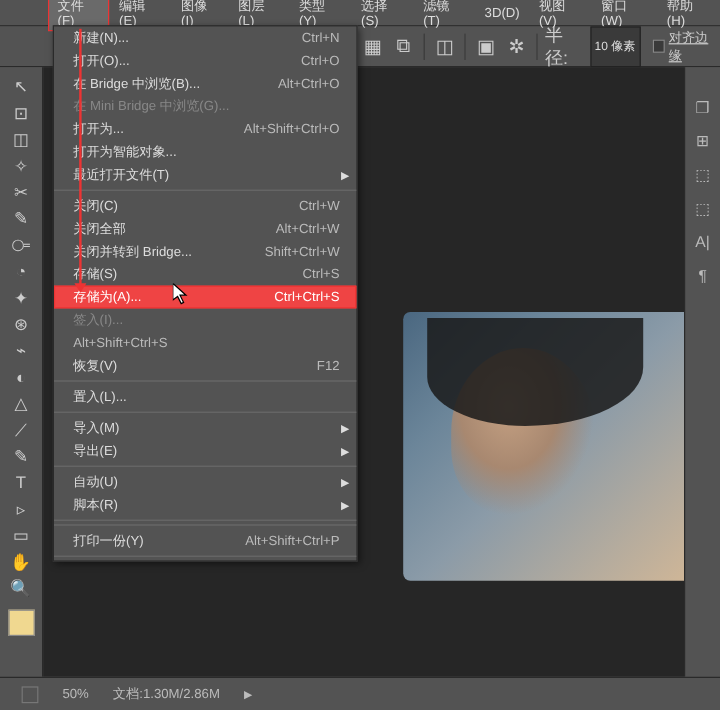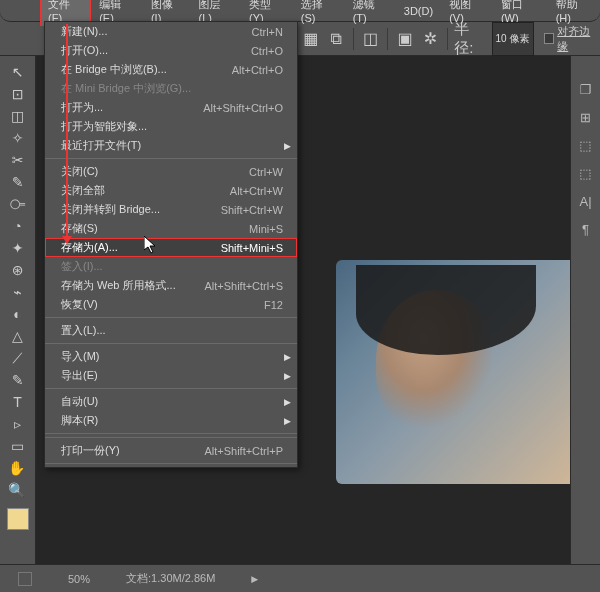--- a/index.html
+++ b/index.html
@@ -1,48 +1,48 @@
 <!DOCTYPE html>
 <html><head>
 <meta charset="utf-8">
 <style>
 * { margin: 0; padding: 0; box-sizing: border-box; font-family: "Microsoft YaHei", Arial, sans-serif; }
 body { background: #535353; width: 600px; height: 592px; overflow: hidden; position: relative; color: #ccc; }
 
-.menubar { background: #535353; height: 22px; display: flex; align-items: center; padding-left: 40px; border-bottom: 1px solid #2a2a2a; border-radius: 10px; }
+.menubar { background: #535353; height: 22px; display: flex; align-items: center; padding-left: 40px; border-bottom: 1px solid #2a2a2a; }
 .menubar-item { padding: 2px 8px; font-size: 11px; color: #ddd; cursor: default; }
 .menubar-item.active { border: 1px solid #e33; background: #6a6a6a; padding: 1px 7px; }
 
 .topbar { background: #535353; height: 34px; border-bottom: 1px solid #2a2a2a; display: flex; align-items: center; padding-left: 300px; gap: 4px; }
 .topbar-icon { width: 22px; height: 22px; display: flex; align-items: center; justify-content: center; color: #ccc; border: 1px solid transparent; }
 .topbar-divider { width: 1px; height: 22px; background: #3a3a3a; margin: 0 2px; }
 .radius-label { font-size: 15px; color: #ccc; }
 .radius-input { background: #3a3a3a; border: 1px solid #222; color: #ddd; width: 42px; height: 34px; font-size: 10px; padding: 0 3px; }
 .checkbox-wrap { display: flex; align-items: center; gap: 3px; margin-left: 6px; font-size: 11px; text-decoration: underline; }
 .checkbox { width: 11px; height: 11px; border: 1px solid #888; background: #3a3a3a; }
 
 .workspace { position: absolute; top: 56px; left: 36px; right: 30px; bottom: 28px; background: #262626; }
 .toolbar-left { position: absolute; top: 56px; left: 0; width: 36px; bottom: 28px; background: #535353; border-right: 1px solid #2a2a2a; display: flex; flex-direction: column; align-items: center; padding-top: 6px; }
 .tool-btn { width: 24px; height: 20px; display: flex; align-items: center; justify-content: center; color: #ccc; font-size: 14px; margin-bottom: 2px; }
 .tool-swatch { width: 22px; height: 22px; background: #f0d890; border: 1px solid #888; margin-top: 6px; }
 
 .panel-right { position: absolute; top: 56px; right: 0; width: 30px; bottom: 28px; background: #535353; border-left: 1px solid #2a2a2a; display: flex; flex-direction: column; align-items: center; padding-top: 24px; gap: 10px; }
 .panel-icon { width: 20px; height: 18px; color: #bbb; font-size: 13px; display: flex; align-items: center; justify-content: center; }
 
-.statusbar { position: absolute; bottom: 0; left: 0; right: 0; height: 28px; background: #535353; border-top: 1px solid #2a2a2a; display: flex; align-items: center; padding-left: 10px; gap: 36px; font-size: 11px; color: #bbb; }
+.statusbar { position: absolute; bottom: 0; left: 0; right: 0; height: 28px; background: #535353; border-top: 1px solid #2a2a2a; display: flex; align-items: center; padding-left: 10px; gap: 20px; font-size: 11px; color: #bbb; }
 .status-mini { width: 14px; height: 14px; border: 1px solid #777; margin-left: 8px; }
 
 .canvas-image { position: absolute; left: 300px; top: 204px; width: 252px; height: 224px; background: linear-gradient(135deg, #4a6780 0%, #6b8599 25%, #8b9ba8 50%, #d4b896 100%); border-radius: 6px; overflow: hidden; }
 .canvas-image::before { content: ""; position: absolute; left: 40px; top: 30px; width: 120px; height: 140px; background: radial-gradient(ellipse at 40% 35%, #c4a082 0%, #a88870 40%, transparent 70%); border-radius: 50% 50% 40% 40%; }
 .canvas-image::after { content: ""; position: absolute; left: 20px; top: 5px; width: 180px; height: 90px; background: #1a1a1a; border-radius: 0 0 60% 50%; opacity: 0.85; }
 
 .dropdown { position: absolute; top: 21px; left: 44px; width: 254px; background: #535353; border: 1px solid #2a2a2a; box-shadow: 2px 2px 6px rgba(0,0,0,0.5); z-index: 100; }
 .dropdown-item { display: flex; justify-content: space-between; align-items: center; padding: 3px 14px 3px 16px; font-size: 11px; color: #ddd; height: 19px; position: relative; }
 .dropdown-item.disabled { color: #888; }
-.dropdown-item.highlight { background: #404040; color: #fff; }
+.dropdown-item.highlight { background: #ef4444; color: #fff; }
 .dropdown-item.boxed { outline: 1px solid #e33; outline-offset: -1px; }
 .dropdown-sep { height: 1px; background: #6a6a6a; margin: 3px 0; }
 .submenu-arrow { position: absolute; right: 6px; font-size: 9px; }
 .shortcut { color: #bbb; font-size: 11px; text-align: center; }
 .dropdown-item.highlight .shortcut { color: #fff; }
 
 .red-arrow { position: absolute; left: 66px; top: 24px; width: 2px; height: 214px; background: #e33; z-index: 200; pointer-events: none; }
 .red-arrow::after { content: ""; position: absolute; bottom: -6px; left: -4px; border-left: 5px solid transparent; border-right: 5px solid transparent; border-top: 8px solid #e33; }
 
 .cursor { position: absolute; left: 144px; top: 236px; z-index: 300; pointer-events: none; }
@@ -153,31 +153,30 @@
     <div class="dropdown-item">
       <span>关闭全部</span>
       <span class="shortcut">Alt+Ctrl+W</span>
     </div>
     <div class="dropdown-item">
       <span>关闭并转到 Bridge...</span>
       <span class="shortcut">Shift+Ctrl+W</span>
     </div>
     <div class="dropdown-item">
       <span>存储(S)</span>
-      <span class="shortcut">Mini+S</span>
+      <span class="shortcut">Ctrl+S</span>
     </div>
     <div class="dropdown-item highlight boxed">
       <span>存储为(A)...</span>
-      <span class="shortcut">Shift+Mini+S</span>
+      <span class="shortcut">Ctrl+Ctrl+S</span>
     </div>
     <div class="dropdown-item disabled">
       <span>签入(I)...</span>
     </div>
     <div class="dropdown-item">
-      <span>存储为 Web 所用格式...</span>
       <span class="shortcut">Alt+Shift+Ctrl+S</span>
     </div>
     <div class="dropdown-item">
       <span>恢复(V)</span>
       <span class="shortcut">F12</span>
     </div>
     <div class="dropdown-sep"></div>
     <div class="dropdown-item">
       <span>置入(L)...</span>
     </div>

